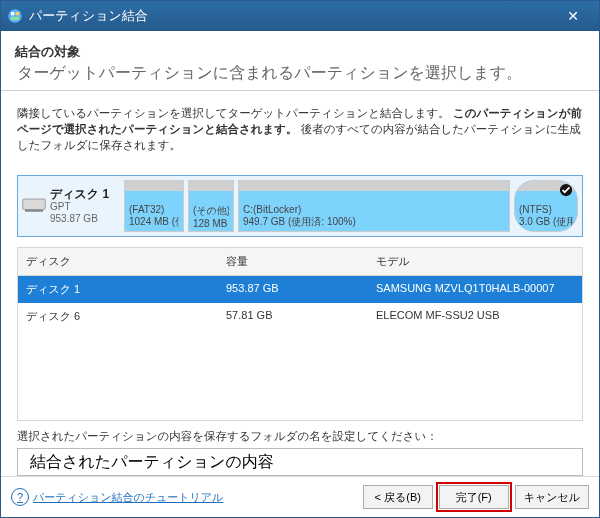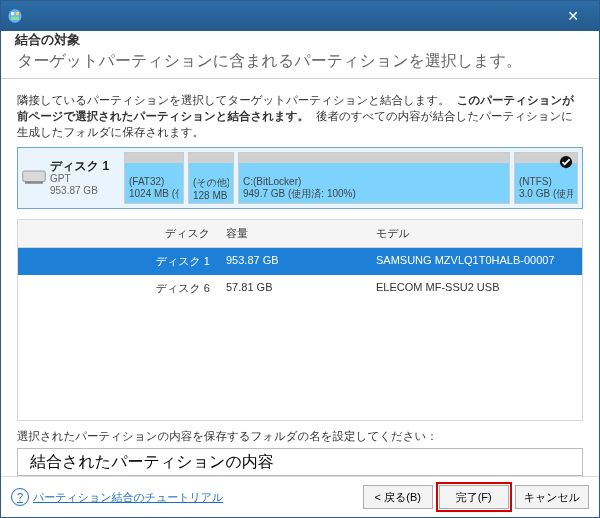--- a/index.html
+++ b/index.html
@@ -47,21 +47,21 @@
     font-size: 14px;
   }
 
   .body {
     flex: 1;
     display: flex;
     flex-direction: column;
     background: #fff;
   }
   .header-block {
-    padding: 0 14px 6px 14px;
+    padding: 12px 14px 6px 14px;
     border-bottom: 1px solid #d0d0d0;
   }
   .header-block h2 {
     margin: 0 0 2px 0;
     font-size: 13px;
     font-weight: bold;
   }
   .header-block .subtitle {
     font-size: 16px;
     color: #666;
@@ -70,22 +70,21 @@
 
   .content {
     padding: 14px 16px 0 16px;
     display: flex;
     flex-direction: column;
     flex: 1;
   }
   .instruction {
     font-size: 11.5px;
     line-height: 1.4;
-    margin-bottom: 6px;
-    font-family: Liberation Mono, monospace;
+    margin-bottom: 22px;
   }
   .instruction .bold { font-weight: bold; }
 
   .disk-graphic {
     border: 1px solid #6aa8dc;
     background: #eaf4fc;
     height: 62px;
     display: flex;
     align-items: stretch;
     padding: 4px 4px;
@@ -126,21 +125,21 @@
   }
   .part .p-line { font-size: 10px; color: #444; white-space: nowrap; overflow: hidden; text-overflow: clip; }
   .part .p-check {
     position: absolute;
     top: 2px; right: 4px;
     width: 14px; height: 14px;
   }
   .p1 { flex: 0 0 60px; }
   .p2 { flex: 0 0 46px; }
   .p3 { flex: 1; }
-  .p4 { flex: 0 0 64px; }
+  .p4 { flex: 0 0 64px; border-radius: 20px; }
 
   .table {
     margin-top: 10px;
     border: 1px solid #d7d7d7;
     flex: 1;
     display: flex;
     flex-direction: column;
     overflow: hidden;
   }
   .thead {
@@ -150,21 +149,21 @@
     font-size: 11px;
     color: #333;
   }
   .th, .td {
     padding: 6px 8px;
     box-sizing: border-box;
     white-space: nowrap;
     overflow: hidden;
     text-overflow: ellipsis;
   }
-  .col-disk { width: 200px; text-align: right; }
+  .col-disk { width: 200px; }
   .col-cap  { width: 150px; }
   .col-model{ flex: 1; }
   .tbody { flex: 1; overflow: auto; }
   .trow {
     display: flex;
     font-size: 11px;
     color: #333;
     cursor: default;
   }
   .trow.selected {
@@ -237,20 +236,21 @@
 
   <div class="titlebar">
     <span class="title-icon">
       <svg viewBox="0 0 24 24">
           <circle cx="12" cy="12" r="10" fill="#5ab0ff"></circle>
           <rect x="6" y="6" width="5" height="5" fill="#fff"></rect>
           <rect x="13" y="6" width="5" height="5" fill="#ffd24d"></rect>
           <rect x="6" y="13" width="12" height="5" fill="#8fe08f"></rect>
         </svg>
     </span>
+    <span class="title-text">パーティション結合</span>
     <span class="spacer"></span>
     <span class="close-btn">✕</span>
   </div>
 
   <div class="body">
 
     <div class="header-block">
       <h2>結合の対象</h2>
       <div class="subtitle">ターゲットパーティションに含まれるパーティションを選択します。</div>
     </div>

